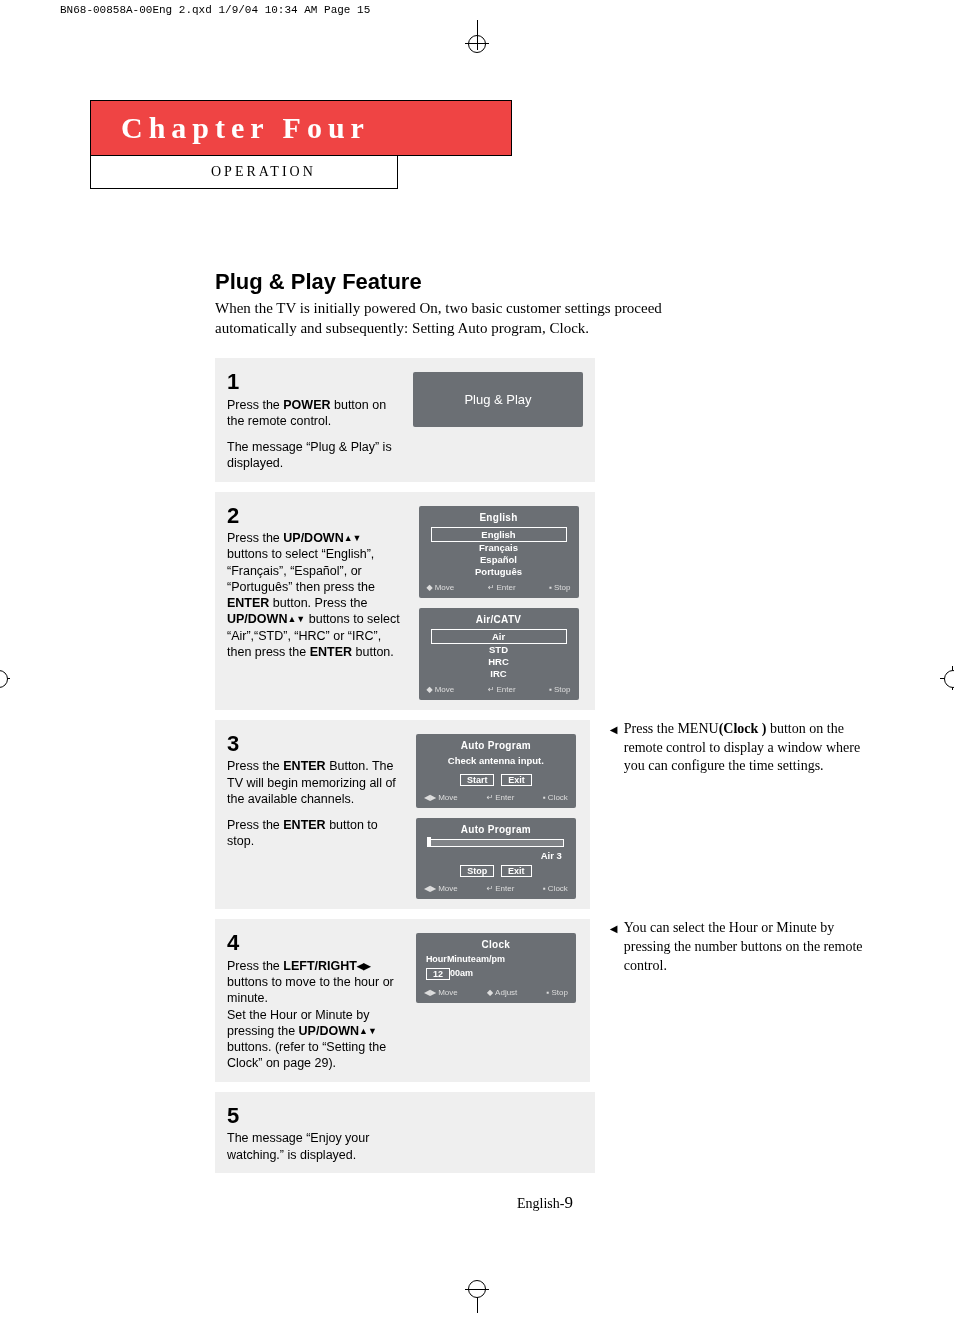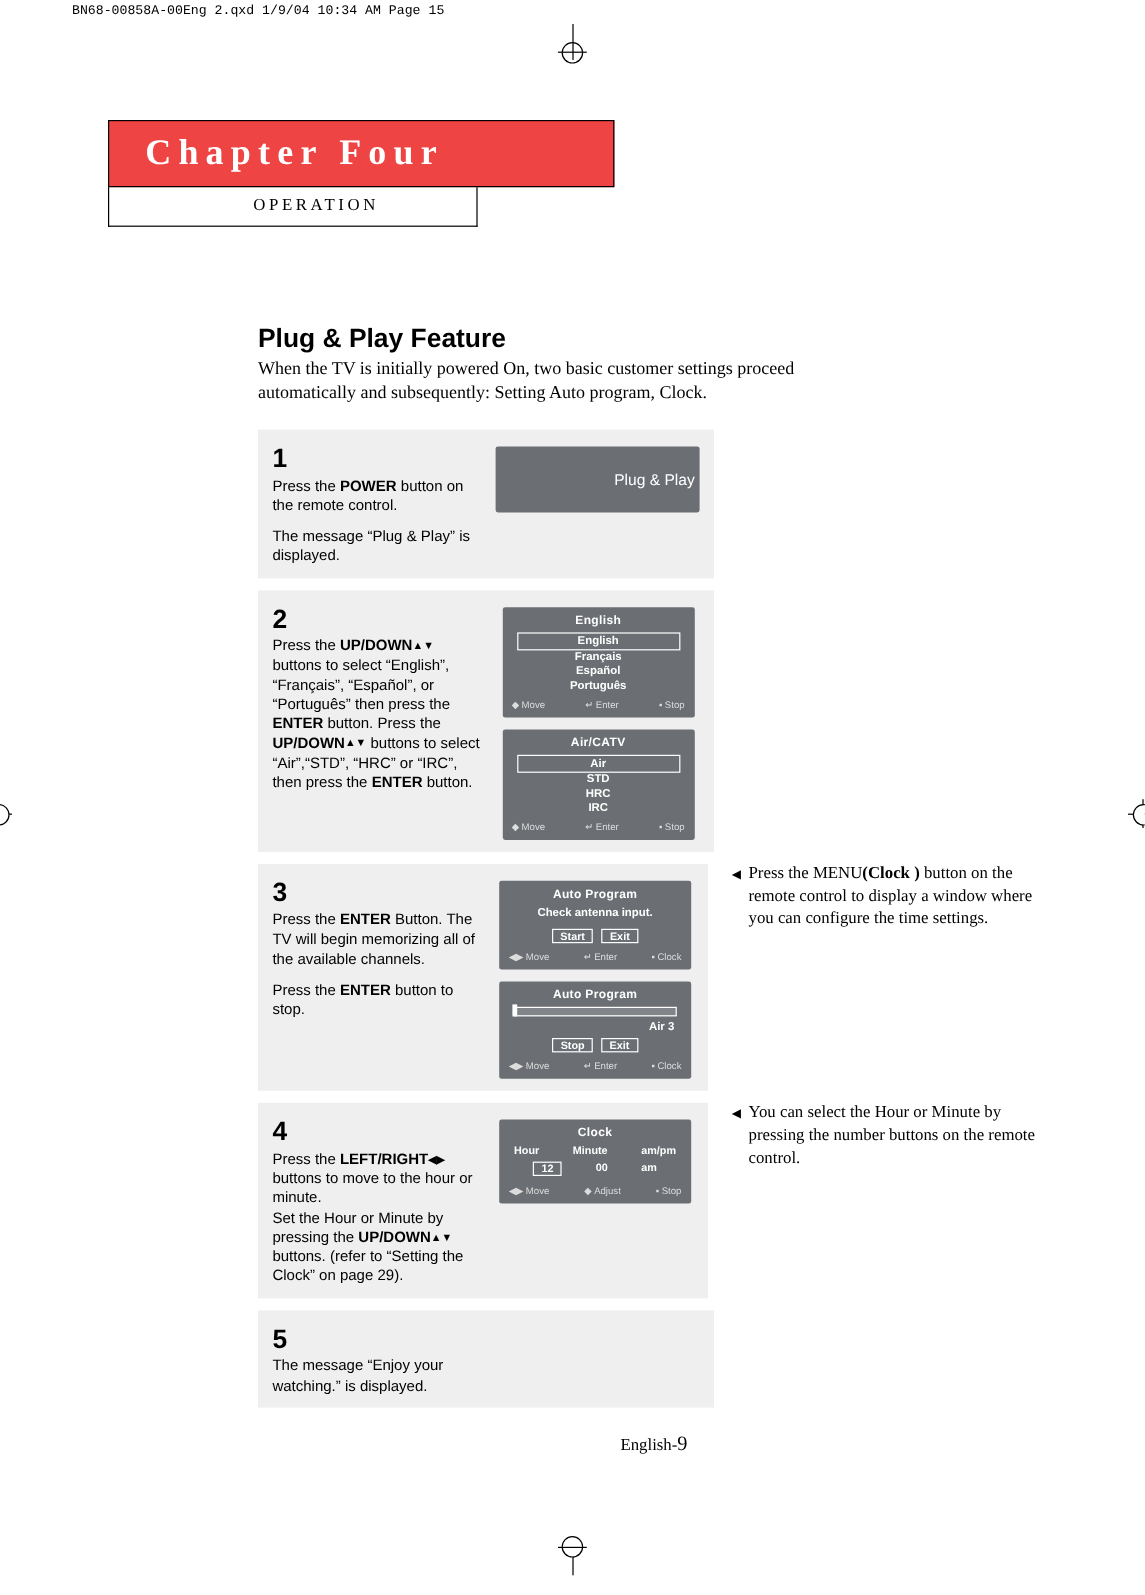--- a/index.html
+++ b/index.html
@@ -139,21 +139,20 @@
     padding: 6px 4px;
     border-radius: 2px;
     width: 160px;
     margin: 0 auto;
     box-sizing: border-box;
   }
   .osd.big {
     padding: 20px 4px;
     font-size: 13px;
     width: 170px;
-    text-align: right;
   }
   .osd-title { font-weight: bold; font-size:10px; margin-bottom:4px; letter-spacing:0.3px;}
   .osd-item-box {
     border: 1px solid #fff;
     padding: 1px 2px;
     margin: 0 8px;
     font-size: 9.5px;
     font-weight: bold;
     display:inline-block;
     min-width: 130px;
@@ -168,21 +167,21 @@
   }
   .osd-footer span { display:inline-flex; align-items:center; gap:2px; }
   .osd-btn {
     display:inline-block;
     border:1px solid #fff;
     padding: 0 6px;
     font-size: 9px;
     font-weight: bold;
     margin: 3px 2px;
   }
-  .osd-row { display:flex; justify-content:center; font-size:9px; font-weight:bold; margin:4px 6px;gap:28px;}
+  .osd-row { display:flex; justify-content:flex-start; font-size:9px; font-weight:bold; margin:4px 6px;}
   .osd-hour-box { border:1px solid #fff; padding:0 6px; display:inline-block; font-size:9px; font-weight:bold;}
   .osd-progress {
     height: 6px;
     border:1px solid #fff;
     margin: 3px 8px;
     position:relative;
     background: rgba(255,255,255,0.15);
   }
   .osd-progress .knob { width:4px; height:10px; background:#fff; position:absolute; left:-2px; top:-3px; }
   .page-footer {

